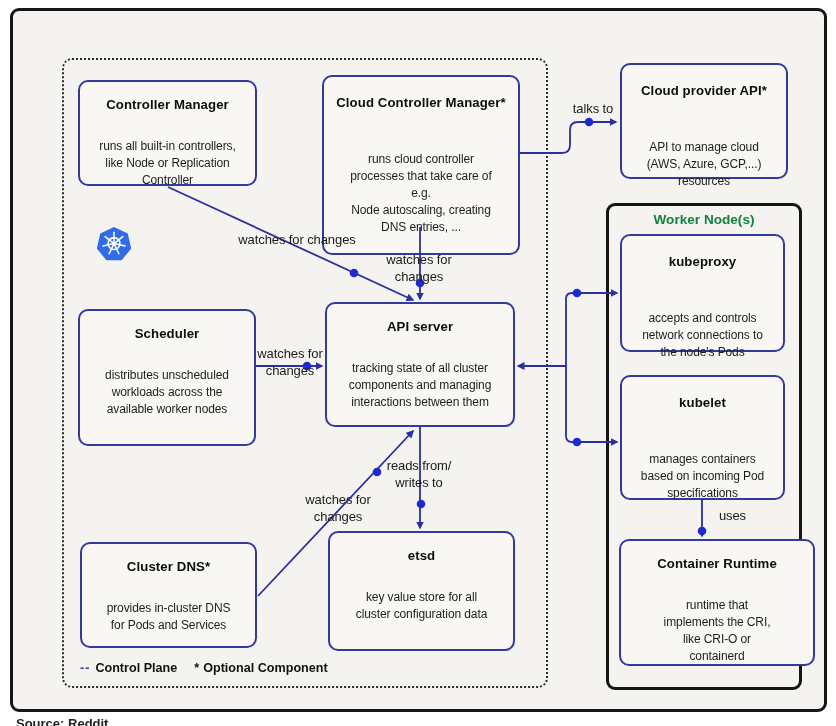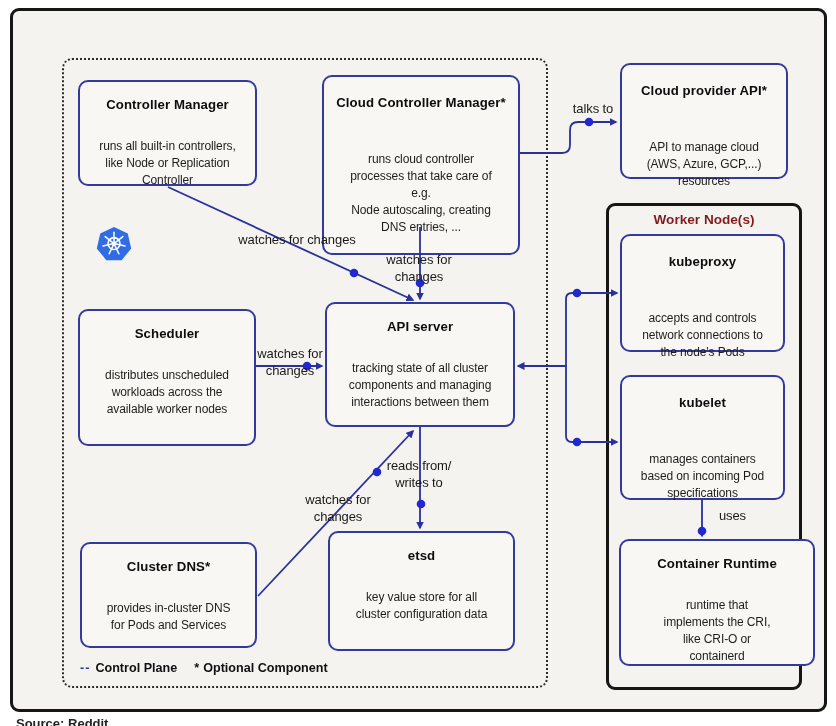--- a/index.html
+++ b/index.html
@@ -26,21 +26,21 @@
   .node-title{font-weight:bold;font-size:13.2px;color:#0d0d0d;text-align:center;letter-spacing:.1px;}
   .node-body{
     font-size:12px;line-height:1.42;color:#1d1d1d;text-align:center;
     white-space:pre-line;letter-spacing:-0.1px;margin-top:20px;
   }
   .group{
     position:absolute;box-sizing:border-box;border:3px solid #161616;border-radius:9px;
     background:#f4f3f0;z-index:1;
   }
   .group-title{
-    position:absolute;font-weight:bold;font-size:13.6px;color:#7f1d1d;
+    position:absolute;font-weight:bold;font-size:13.6px;color:#15803d;
     text-align:center;z-index:2;
   }
   .wires{position:absolute;left:0;top:0;z-index:3;pointer-events:none;}
   .edge-label{
     position:absolute;font-size:13px;color:#1a1a1a;text-align:center;
     white-space:pre-line;line-height:1.28;z-index:4;letter-spacing:-0.1px;
   }
   .edge-label.left{text-align:right;}
   .k8s-logo{position:absolute;left:96px;top:226px;width:36px;height:36px;z-index:2;}
   .legend{

